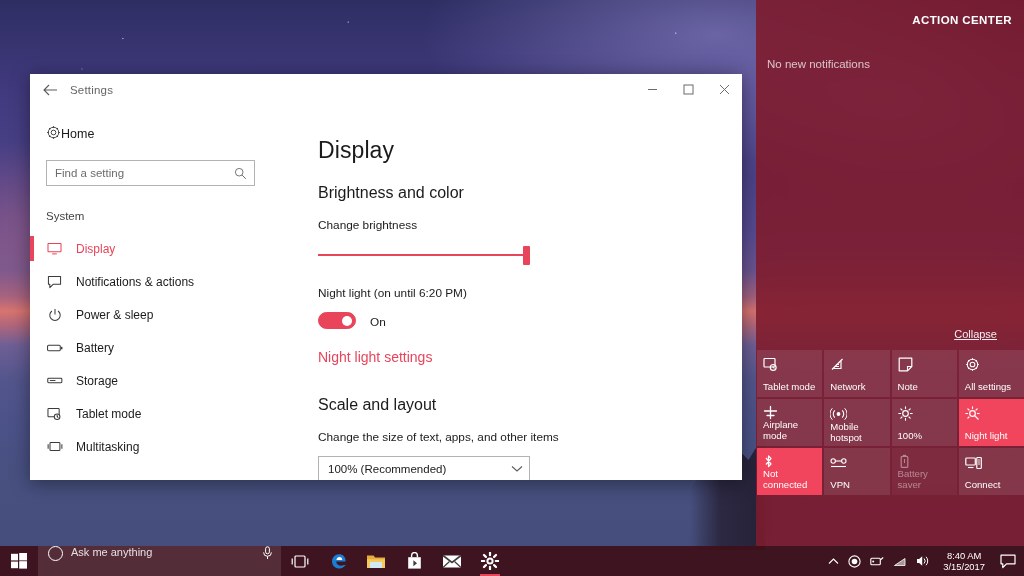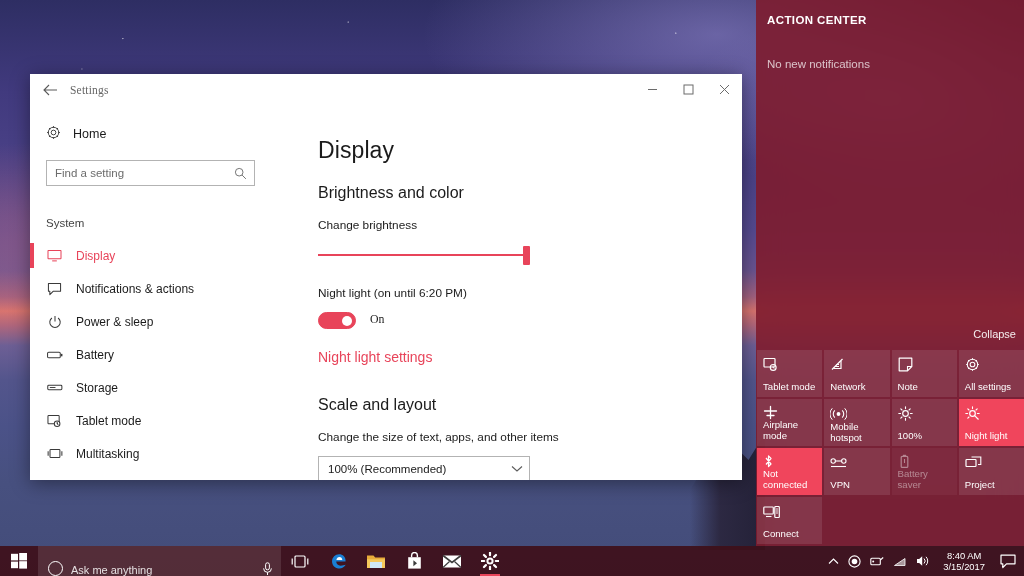--- a/index.html
+++ b/index.html
@@ -77,41 +77,41 @@
     overflow: hidden;
   }
   .titlebar {
     height: 31px; display: flex; align-items: center;
     background: #ffffff; position: relative;
   }
   .tb-back {
     width: 40px; height: 31px; display: flex; align-items: center; justify-content: center;
     color: #666; font-size: 14px;
   }
-  .tb-title { font-size: 11.5px; color: #666; letter-spacing: .2px; font-family: Liberation Serif, serif; }
+  .tb-title { font-size: 11.5px; color: #666; letter-spacing: .2px; }
   .tb-controls { margin-left: auto; display: flex; height: 31px; }
   .tb-btn {
     width: 36px; height: 31px; display: flex; align-items: center; justify-content: center;
     color: #777; font-size: 12px;
   }
   .tb-btn svg { display:block; }
 
   .win-body { display: flex; height: 375px; }
 
   
   .nav {
     width: 243px; background: #ffffff; padding-top: 14px;
     position: relative;
   }
   .nav-home {
-    display: flex; align-items: center; gap: 12px;
+    display: flex; align-items: center; 
     height: 30px; padding-left: 16px; margin-bottom: 11px;
   }
   .nav-home .lbl { font-size: 12.5px; color: #1b1b1b; }
-  .search-wrap { padding: 0 18px 0 16px; margin-bottom: 31px; }
+  .search-wrap { padding: 0 18px 0 16px; margin-bottom: 24px; }
   .search-box {
     position: relative; height: 26px;
     border: 1px solid #b3b3b3; background: #fff;
     display: flex; align-items: center;
   }
   .search-box input {
     flex: 1; border: 0; outline: 0; height: 24px;
     font-family: "Liberation Sans", sans-serif;
     font-size: 11.5px; color: #333; padding: 0 6px 0 8px; background: transparent;
   }
@@ -147,21 +147,21 @@
     position: absolute; top: 10px; left: 0; right: 0; height: 2px; background: #d16a75;
   }
   .slider .fill {
     position: absolute; top: 10px; left: 0; height: 2px; background: #e8445a;
   }
   .slider .thumb {
     position: absolute; top: 2px; width: 7px; height: 19px;
     background: #e8445a; border-radius: 1px;
   }
 
-  .toggle-row { display: flex; align-items: flex-start; gap: 14px; margin-bottom: 19px; font-family: Liberation Serif, serif; }
+  .toggle-row { display: flex; align-items: flex-end; gap: 14px; margin-bottom: 19px; }
   .toggle {
     width: 38px; height: 17px; border-radius: 9px; background: #e8445a;
     position: relative; border: 1px solid #e8445a;
   }
   .toggle .knob {
     position: absolute; right: 3px; top: 3px; width: 10px; height: 10px;
     border-radius: 50%; background: #ffffff;
   }
   .toggle-label { font-size: 11.8px; color: #1b1b1b; }
 
@@ -175,29 +175,29 @@
 
   
   #action-center {
     position: absolute; right: 0; top: 0; width: 268px; height: 546px;
     background: rgba(126,26,43,.88);
     backdrop-filter: blur(14px);
     color: #fff; overflow: hidden;
   }
   .ac-title {
     font-size: 11.5px; font-weight: bold; letter-spacing: .4px;
-    padding: 14px 1px 0 11px; color: #fff;
+    padding: 14px 12px 0 11px; color: #fff; text-align: right;
   }
   .ac-empty {
     font-size: 11.5px; color: rgba(255,255,255,.72);
     padding: 32px 0 0 11px;
   }
   .ac-collapse {
-    position: absolute; right: 8px; top: 328px;
-    font-size: 11px; color: rgba(255,255,255,.92);
+    position: absolute; right: 27px; top: 328px;
+    font-size: 11px; color: rgba(255,255,255,.92); text-decoration: underline;
   }
   .ac-grid {
     position: absolute; left: 1px; top: 350px;
     width: 267px;
     display: grid; grid-template-columns: repeat(4, 1fr);
     gap: 2px;
   }
   .tile {
     height: 47px; background: rgba(255,255,255,.10);
     position: relative; padding: 6px 0 0 6px;
@@ -217,21 +217,21 @@
   #taskbar {
     position: absolute; left: 0; bottom: 0; width: 1024px; height: 30px;
     background: rgba(62,16,26,.93);
     display: flex; align-items: center;
   }
   .tb-start {
     width: 38px; height: 30px; display: flex; align-items: center; justify-content: center;
   }
   .tb-search {
     width: 243px; height: 30px; background: rgba(255,255,255,.11);
-    display: flex; align-items: flex-end; gap: 8px; padding: 0 8px 0 10px;
+    display: flex; align-items: flex-start; gap: 8px; padding: 0 8px 0 10px;
   }
   .tb-search .circ {
     width: 15px; height: 15px; border: 1.6px solid #fff; border-radius: 50%;
   }
   .tb-search .ph { flex: 1; font-size: 11px; color: rgba(255,255,255,.85); }
   .tb-search .mic { color: rgba(255,255,255,.8); display: flex; }
   .tb-icons { display: flex; align-items: center; }
   .tb-icon {
     width: 38px; height: 30px; display: flex; align-items: center; justify-content: center;
     position: relative;
@@ -544,29 +544,20 @@
         <span class="t-ico">
           <svg width="13" height="15" viewBox="0 0 13 15">
             <rect x="3.2" y="2.4" width="6.6" height="11" rx="1" stroke="#fff" stroke-width="1.2" fill="none"></rect>
             <rect x="5" y="0.8" width="3" height="1.6" fill="#fff"></rect>
             <path d="M6.5 5 V9" stroke="#fff" stroke-width="1.1"></path>
           </svg>
         </span>
         <span class="t-lbl">Battery saver</span>
       </div>
 
-      <div class="tile">
-        <span class="t-ico">
-          <svg width="17" height="14" viewBox="0 0 17 14">
-            <rect x="1" y="3.5" width="10" height="7" rx="0.8" stroke="#fff" stroke-width="1.2" fill="none"></rect>
-            <path d="M6.5 1 H15.8 V8.5 H13" stroke="#fff" stroke-width="1.1" fill="none"></path>
-          </svg>
-        </span>
-        <span class="t-lbl">Project</span>
-      </div>
 
       <div class="tile">
         <span class="t-ico">
           <svg width="17" height="14" viewBox="0 0 17 14">
             <rect x="0.8" y="2" width="9.5" height="7" rx="0.8" stroke="#fff" stroke-width="1.2" fill="none"></rect>
             <path d="M3 11.5 H8.5" stroke="#fff" stroke-width="1.1"></path>
             <rect x="11.8" y="1.5" width="4.5" height="11" rx="0.8" stroke="#fff" stroke-width="1.2" fill="none"></rect>
             <path d="M13 4 H15 M13 6 H15 M13 8 H15" stroke="#fff" stroke-width="0.9"></path>
           </svg>
         </span>

